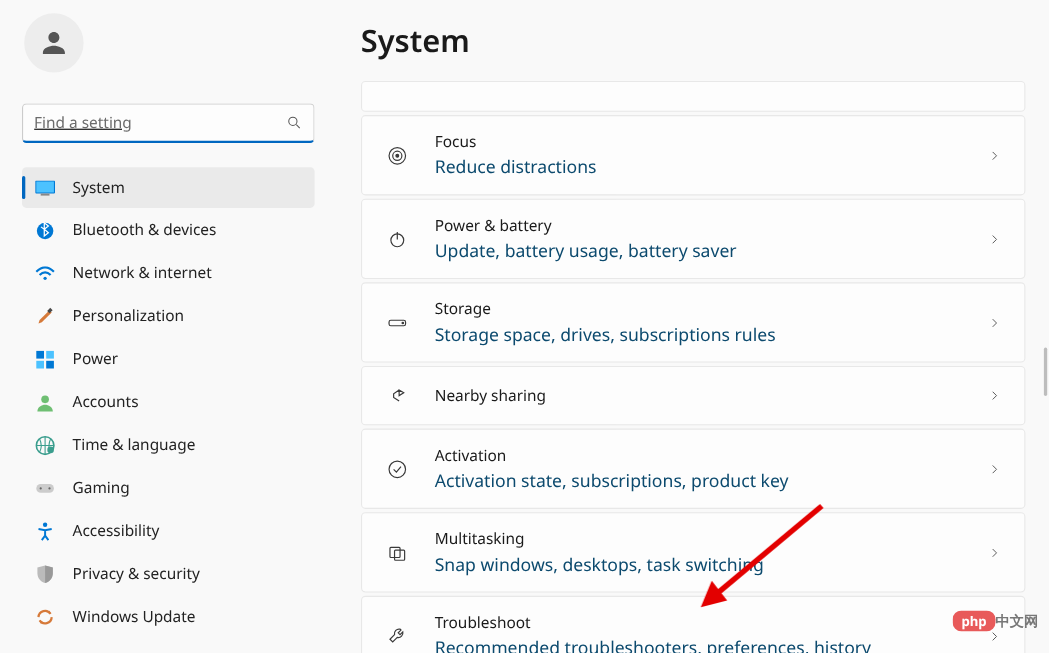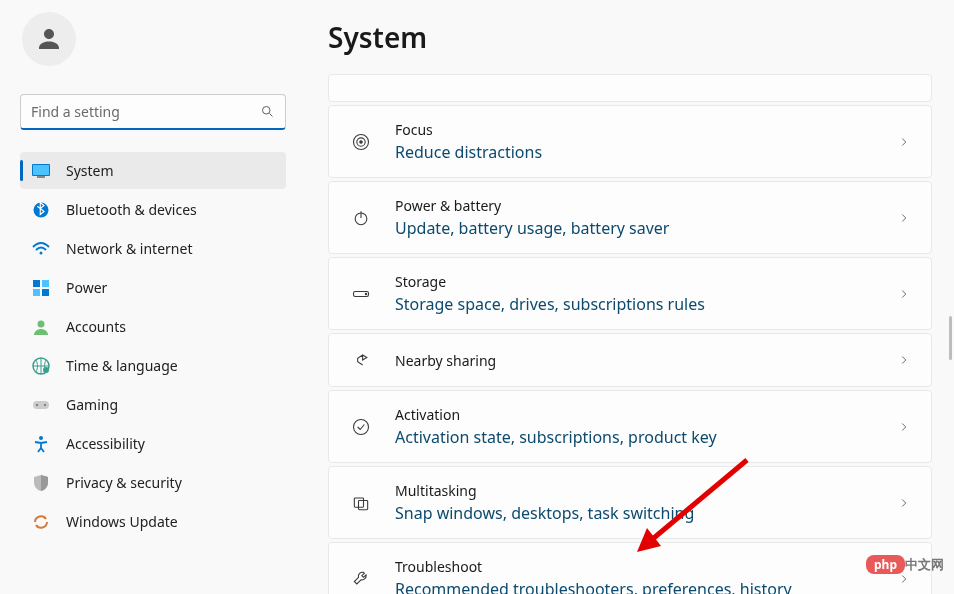--- a/index.html
+++ b/index.html
@@ -1,20 +1,20 @@
 <!DOCTYPE html>
 <html><head>
 <meta charset="utf-8">
 <style>
   * { box-sizing: border-box; margin: 0; padding: 0; font-family: "Segoe UI", system-ui, sans-serif; }
   body { width: 954px; height: 594px; background: #f9f9f9; display: flex; overflow: hidden; position: relative; }
   .sidebar { width: 310px; padding: 12px 10px 10px 20px; display: flex; flex-direction: column; }
   .avatar { width: 54px; height: 54px; border-radius: 50%; background: #ededed; display: flex; align-items: center; justify-content: center; margin-bottom: 28px; margin-left: 2px; }
   .avatar svg { width: 30px; height: 30px; fill: #555; }
-  .searchbox { display: flex; align-items: center; border: 1px solid #ccc; border-bottom: 2px solid #0067c0; border-radius: 4px; background: #fdfdfd; padding: 7px 10px; margin-bottom: 22px; margin-right: 14px; }
+  .searchbox { display: flex; align-items: center; border: 1px solid #ccc; border-bottom: 2px solid #0067c0; border-radius: 4px; background: #fdfdfd; padding: 7px 10px; margin-bottom: 22px; margin-right: 14px; text-decoration: underline; }
   .searchbox input { flex: 1; border: none; outline: none; background: transparent; font-size: 14px; color: #333; }
   .searchbox input::placeholder { color: #6b6b6b; }
   .searchbox .sicon { width: 15px; height: 15px; fill: none; stroke: #555; stroke-width: 1.5; }
   .nav { display: flex; flex-direction: column; gap: 2px; margin-right: 14px; }
   .nav-item { display: flex; align-items: center; gap: 16px; padding: 9px 12px; border-radius: 4px; cursor: pointer; font-size: 14px; color: #222; position: relative; }
   .nav-item.selected { background: #eaeaea; }
   .nav-item.selected::before { content: ""; position: absolute; left: 0; top: 8px; bottom: 8px; width: 3px; background: #0067c0; border-radius: 2px; }
   .nav-icon { width: 18px; height: 18px; display: flex; align-items: center; justify-content: center; }
   .main { flex: 1; padding: 18px 16px 0 18px; display: flex; flex-direction: column; overflow: hidden; }
   .page-title { font-size: 28px; font-weight: 600; color: #1a1a1a; margin-bottom: 18px; }
@@ -74,20 +74,29 @@
             <path d="M1 5 Q9 -3 17 5" stroke="#0078d4" fill="none" stroke-width="2"></path>
             <path d="M4 8 Q9 3 14 8" stroke="#0078d4" fill="none" stroke-width="2"></path>
             <circle cx="9" cy="11" r="1.5" fill="#0078d4"></circle>
           </svg>
         </span>
         <span>Network &amp; internet</span>
       </div>
       <div class="nav-item">
         <span class="nav-icon">
           <svg width="18" height="18" viewBox="0 0 18 18">
+            <path d="M3 15l3-1 9-9-2-2-9 9z" fill="#d67a3a"></path>
+            <rect x="12" y="1" width="3" height="4" transform="rotate(45 13 3)" fill="#4a4a4a"></rect>
+          </svg>
+        </span>
+        <span>Personalization</span>
+      </div>
+      <div class="nav-item">
+        <span class="nav-icon">
+          <svg width="18" height="18" viewBox="0 0 18 18">
             <rect x="1" y="1" width="7" height="7" fill="#0078d4"></rect>
             <rect x="10" y="1" width="7" height="7" fill="#4cc2ff"></rect>
             <rect x="1" y="10" width="7" height="7" fill="#4cc2ff"></rect>
             <rect x="10" y="10" width="7" height="7" fill="#0078d4"></rect>
           </svg>
         </span>
         <span>Power</span>
       </div>
       <div class="nav-item">
         <span class="nav-icon">

